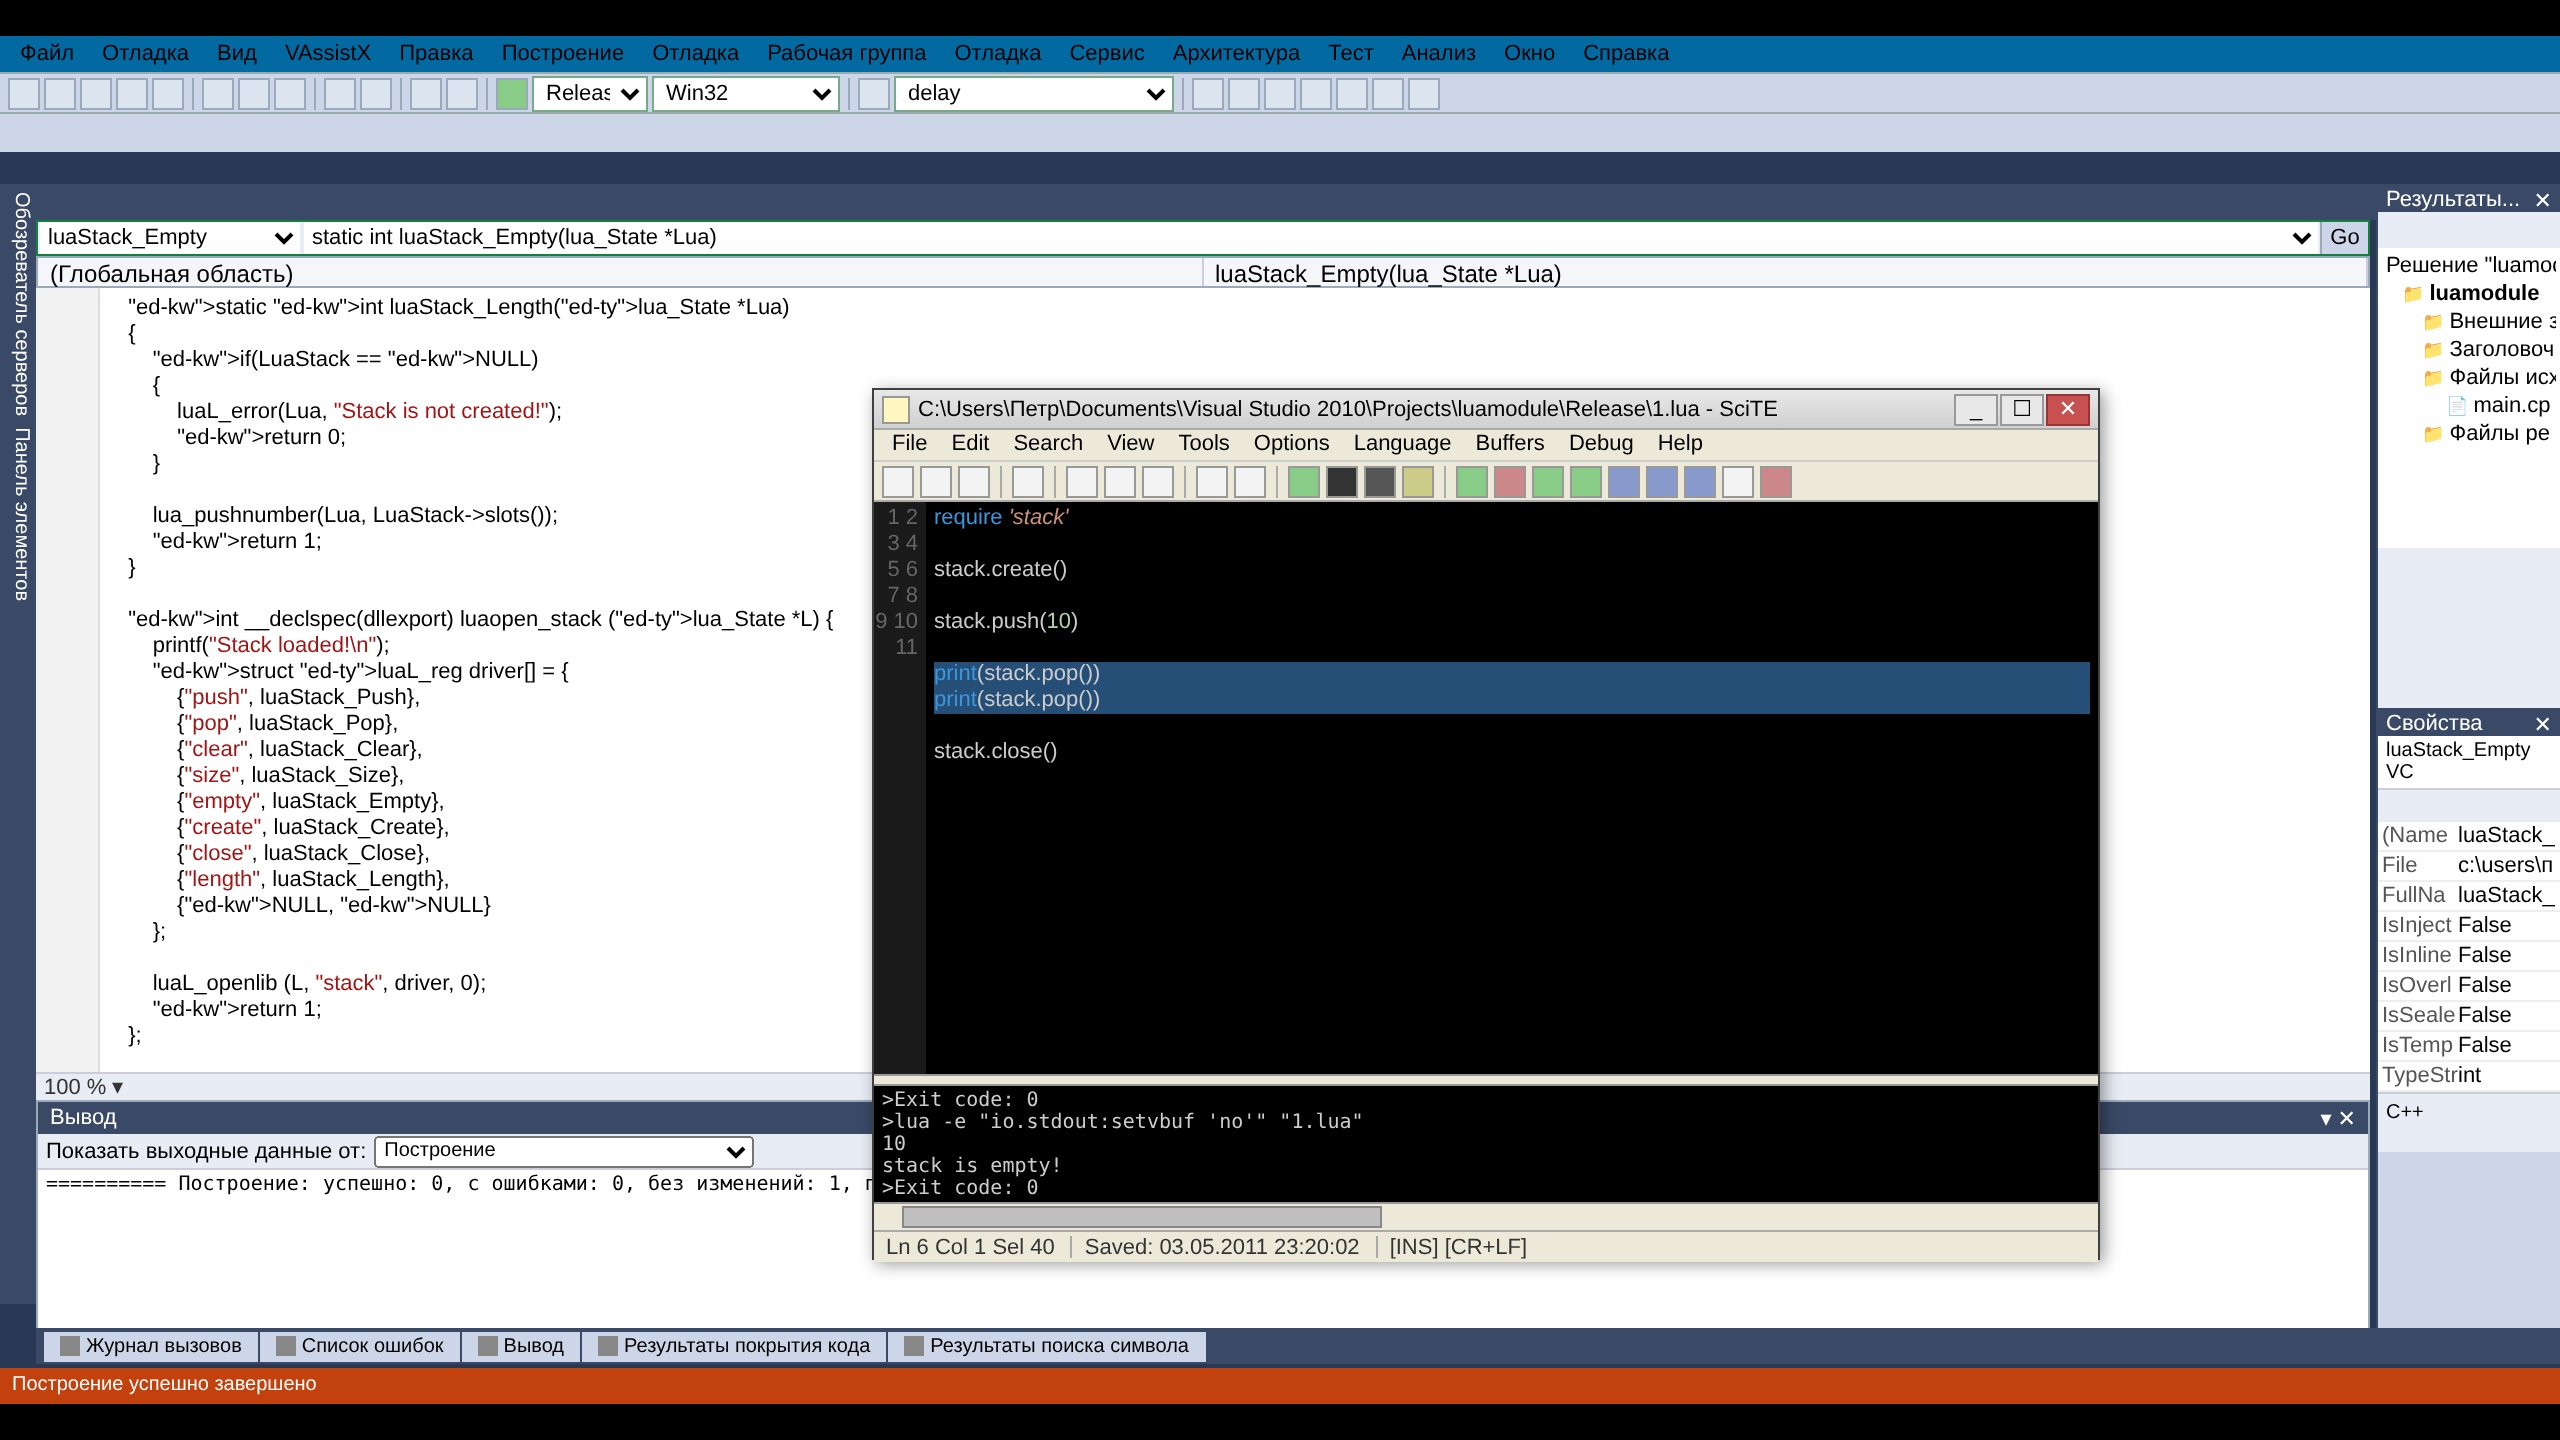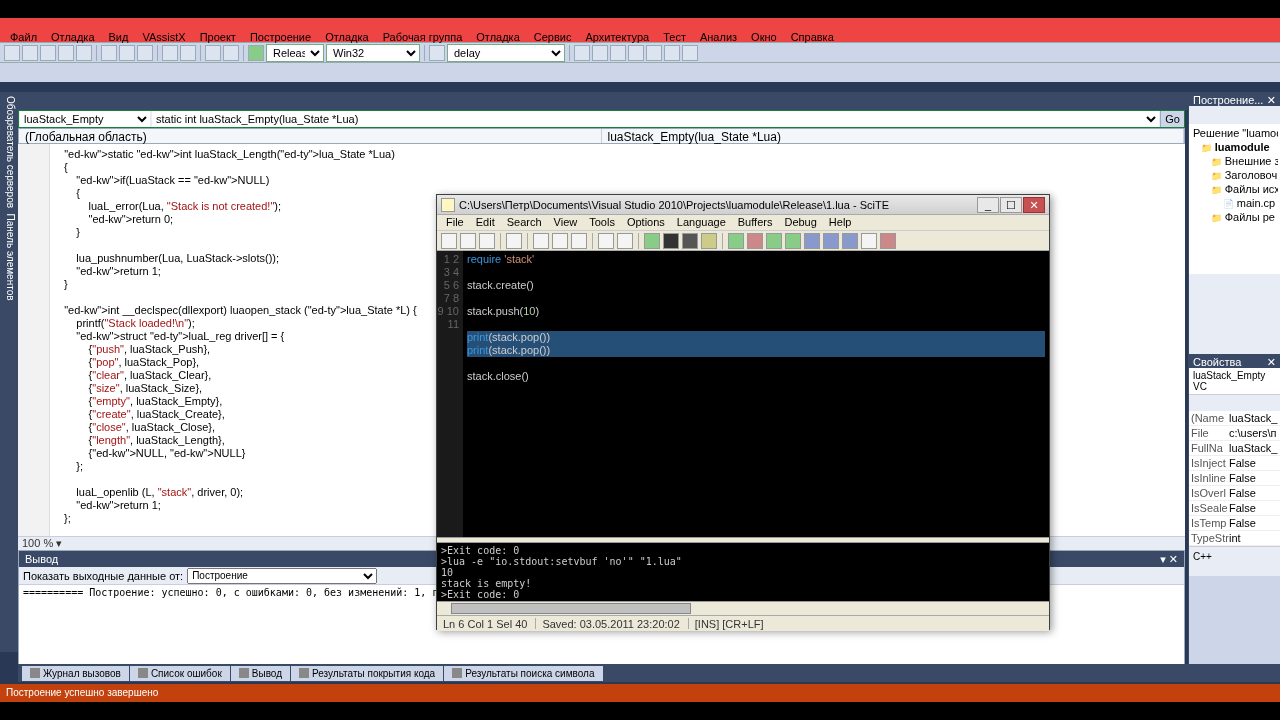--- a/index.html
+++ b/index.html
@@ -1,18 +1,18 @@
 <!DOCTYPE html>
 <html><head>
 <meta charset="utf-8">
 <style>
 * { margin: 0; padding: 0; box-sizing: border-box; font-family: 'Segoe UI', Tahoma, sans-serif; font-size: 11px; }
 body { background: #000; width: 1280px; height: 720px; overflow: hidden; position: relative; }
 .vs-window { position: absolute; top: 18px; left: 0; width: 1280px; height: 684px; background: #293955; }
-.menubar { background: #ef4444; height: 18px; display: flex; padding: 12px 4px; gap: 2px; }
+.menubar { background: #0369a1; height: 18px; display: flex; padding: 2px 4px; gap: 2px; }
 .menubar span { padding: 1px 6px; color: #000; cursor: default; }
 .toolbar { background: #cdd6e8; height: 20px; display: flex; align-items: center; padding: 1px 4px; gap: 2px; border-top: 1px solid #9aa; }
 .toolbar .tbtn { width: 16px; height: 16px; background: #dce4f0; border: 1px solid #9ab; }
 .toolbar .sep { width: 1px; height: 16px; background: #9ab; margin: 0 2px; }
 .toolbar select, .toolbar input { height: 18px; font-size: 11px; border: 1px solid #7a8; background: #fff; padding: 0 2px; }
 .toolbar2 { background: #cdd6e8; height: 20px; display: flex; align-items: center; padding: 1px 4px; gap: 2px; border-top: 1px solid #9aa; }
 .side-tabs { position: absolute; left: 0; top: 74px; width: 18px; height: 560px; background: #3a4a66; writing-mode: vertical-rl; color: #fff; font-size: 10px; padding: 4px 2px; }
 .tab-strip { position: absolute; left: 18px; top: 74px; right: 0; height: 18px; background: #3a4a66; display: flex; align-items: end; padding-left: 2px; flex-direction: column; }
 .tab-strip .tab { background: #cdd6e8; padding: 2px 8px; margin-right: 1px; font-size: 10px; border-top-left-radius: 3px; border-top-right-radius: 3px; color: #000; }
 .tab-strip .tab.active { background: #fff; }
@@ -63,40 +63,40 @@
 .scite-tb .sbtn.b { background: #89c; }
 .scite-tb .sbtn.r { background: #c88; }
 .scite-tb .sbtn.y { background: #cc8; }
 .scite-tb .ssep { width: 1px; height: 16px; background: #aaa; margin: 0 2px; }
 .scite-editor { height: 286px; background: #000; display: flex; font-family: Consolas, monospace; font-size: 11px; position: relative; }
 .scite-gutter { width: 26px; background: #1a1a1a; color: #666; text-align: right; padding: 2px 4px 0 0; line-height: 13px; }
 .scite-code { flex: 1; padding: 2px 4px; line-height: 13px; color: #ccc; white-space: pre; }
 .scite-code .sel { background: #264f78; }
 .sc-fn { color: #3a96dd; }
 .sc-num { color: #b5cea8; }
-.sc-str { color: #ce9178; }
+.sc-str { color: #ce9178; font-style: italic; }
 .scite-split { height: 6px; background: #ece9d8; border-top: 1px solid #999; border-bottom: 1px solid #999; }
 .scite-out { height: 58px; background: #000; color: #ccc; font-family: Consolas, monospace; font-size: 10px; padding: 2px 4px; line-height: 11px; white-space: pre; overflow: hidden; position: relative; }
 .scite-hscroll { height: 14px; background: #ece9d8; border-top: 1px solid #999; position: relative; }
 .scite-hscroll .thumb { position: absolute; left: 14px; top: 1px; width: 240px; height: 11px; background: #c0c0c0; border: 1px solid #888; }
 .scite-status { height: 16px; background: #ece9d8; border-top: 1px solid #aaa; font-size: 10px; color: #333; padding: 2px 6px; display: flex; gap: 8px; }
 .scite-status span { border-left: 1px solid #aaa; padding-left: 6px; }
 .scite-status span:first-child { border: none; padding-left: 0; }
 </style>
 </head>
 <body>
 
 <div class="vs-window">
 
   <div class="menubar" id="vs-menubar">
       <span>Файл</span>
       <span>Отладка</span>
       <span>Вид</span>
       <span>VAssistX</span>
-      <span>Проект</span>
+      <span>Правка</span>
       <span>Построение</span>
       <span>Отладка</span>
       <span>Рабочая группа</span>
       <span>Отладка</span>
       <span>Сервис</span>
       <span>Архитектура</span>
       <span>Тест</span>
       <span>Анализ</span>
       <span>Окно</span>
       <span>Справка</span>
@@ -117,21 +117,21 @@
     <div class="tbtn"></div>
     <div class="sep"></div>
     <div class="tbtn"></div>
     <div class="tbtn"></div>
     <div class="sep"></div>
     <div class="tbtn" style="background:#8c8"></div>
     <select style="width:58px"><option>Release</option></select>
     <select style="width:94px"><option>Win32</option></select>
     <div class="sep"></div>
     <div class="tbtn"></div>
-    <select style="width:118px"><option>delay</option></select>
+    <select style="width:140px"><option>delay</option></select>
     <div class="sep"></div>
     <div class="tbtn"></div>
     <div class="tbtn"></div>
     <div class="tbtn"></div>
     <div class="tbtn"></div>
     <div class="tbtn"></div>
     <div class="tbtn"></div>
     <div class="tbtn"></div>
   </div>
 
@@ -234,21 +234,21 @@
       <div class="tbtn" style="width:14px;height:14px"></div>
       <div class="tbtn" style="width:14px;height:14px"></div>
       <div class="tbtn" style="width:14px;height:14px"></div>
       <div class="tbtn" style="width:14px;height:14px"></div>
     </div>
     <div class="output-body">========== Построение: успешно: 0, с ошибками: 0, без изменений: 1, пропущено: 0 ==========</div>
   </div>
 
   <div class="right-panel">
     <div class="rp-title">
-        <span>Построение...</span>
+        <span>Результаты...</span>
         <span>✕</span>
       </div>
     <div style="background:#e8ecf4;height:18px;display:flex;gap:2px;padding:1px">
       <div class="tbtn" style="width:14px;height:14px"></div>
       <div class="tbtn" style="width:14px;height:14px"></div>
       <div class="tbtn" style="width:14px;height:14px"></div>
       <div class="tbtn" style="width:14px;height:14px"></div>
     </div>
     <div class="rp-body" style="height:150px">
       <div class="tree-item" style="padding-left:2px">Решение "luamod</div>

